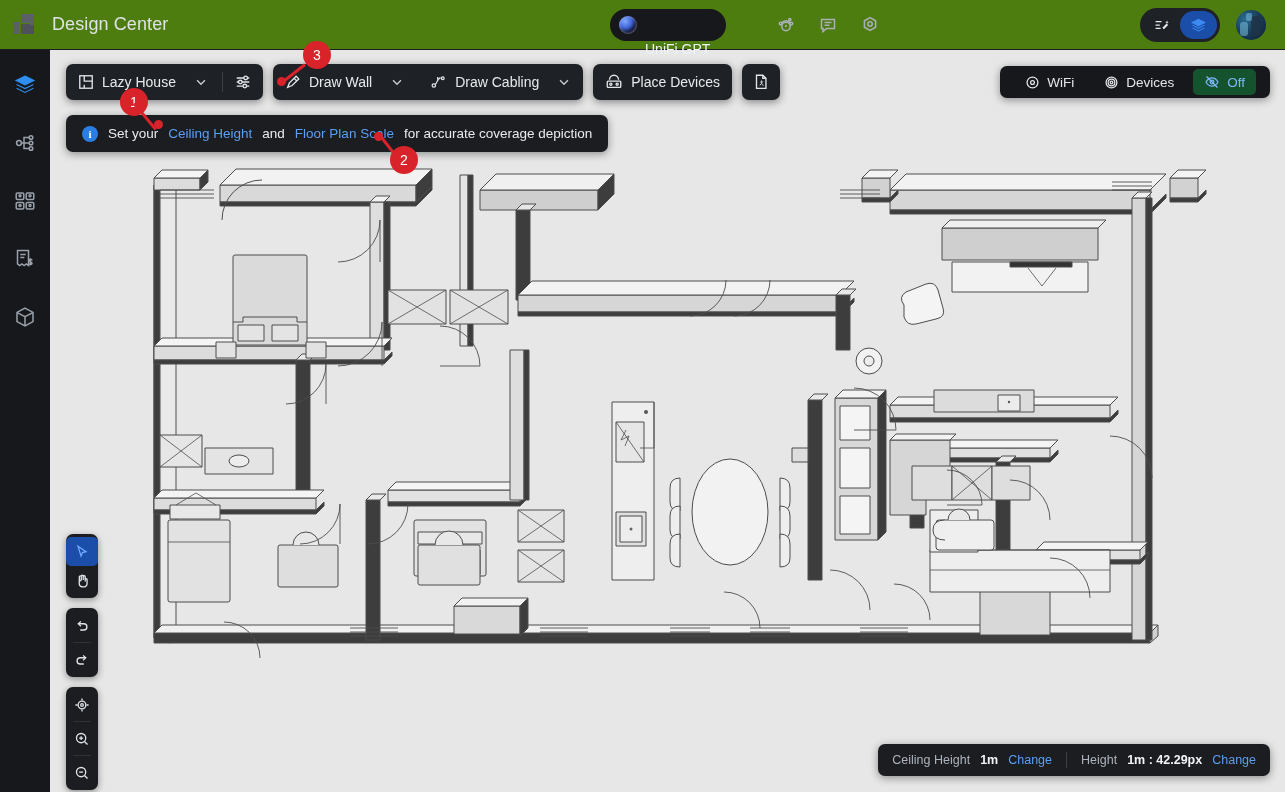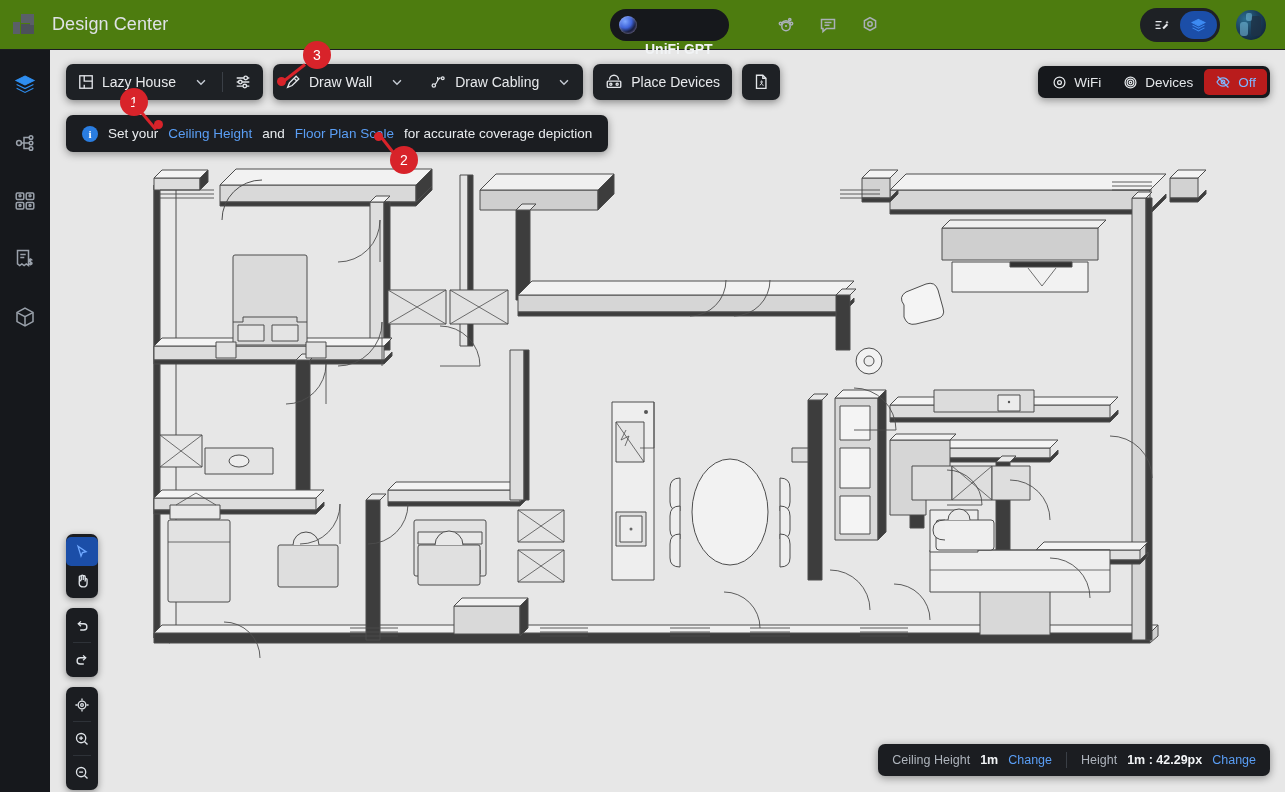--- a/index.html
+++ b/index.html
@@ -32,21 +32,21 @@
   .gpt-btn {
     height: 32px; background: #16181c; border-radius: 16px;
     display: inline-flex; align-items: center; gap: 8px;
     padding: 0 16px 0 9px; cursor: pointer;
   }
   .gpt-orb {
     width: 18px; height: 18px; border-radius: 50%;
     background: radial-gradient(circle at 34% 30%, #7fa8ff 0%, #3f63d8 38%, #151a3a 62%, #2a1e52 100%);
     box-shadow: inset 0 0 3px rgba(255,255,255,.5);
   }
-  .gpt-label { color: #f1f3f5; font-size: 14px; font-weight: bold; margin-top: 48px; }
+  .gpt-label { color: #f1f3f5; font-size: 14px; font-weight: normal; margin-top: 48px; }
 
   .hdr-icons { position: absolute; left: 770px; top: 9px; display: flex; gap: 10px; }
   .hdr-ico {
     width: 32px; height: 32px; display: flex; align-items: center; justify-content: center;
     border-radius: 6px; cursor: pointer;
   }
   .hdr-ico svg { stroke: #aab0b8; fill: none; stroke-width: 1.5; }
 
   .site-select {
     position: absolute; left: 905px; top: 8px; width: 222px; height: 34px;
@@ -96,26 +96,27 @@
     box-shadow: 0 2px 8px rgba(0,0,0,.45);
   }
   .tb-item { height: 36px; display: flex; align-items: center; gap: 8px; padding: 8px 12px; cursor: pointer; color: #e8eaed; font-size: 14px; }
   .tb-item svg { stroke: #e2e5e9; fill: none; stroke-width: 1.5; }
   .tb-sep { width: 1px; height: 20px; background: #3a3f46; }
   .tb-chev { padding: 0 9px 0 2px; display:flex; align-items:center; cursor:pointer; }
   .tb-chev svg { stroke: #c6ccd4; fill: none; stroke-width: 1.6; }
 
   .right-toolbar {
     position: absolute; right: 15px; top: 66px; height: 32px; background: #16181c;
-    border-radius: 7px; display: flex; align-items: center; padding: 3px; z-index: 20;
+    border-radius: 7px; display: flex; align-items: center; padding: 14px; z-index: 20;
     box-shadow: 0 2px 8px rgba(0,0,0,.4);
+    gap: 8px;
   }
   .rt-btn { height: 26px; display:flex; align-items:center; gap:7px; padding: 0 11px; border-radius: 5px; cursor:pointer; color:#e4e7ea; font-size:13.5px; }
   .rt-btn svg { stroke:#e4e7ea; fill:none; stroke-width:1.5; }
-  .rt-btn.active { background: #b91c1c; color: #7eb6ff; }
+  .rt-btn.active { background: #14532d; color: #7eb6ff; }
   .rt-btn.active svg { stroke: #7eb6ff; }
 
   
   .banner {
     position: absolute; left: 66px; top: 115px; height: 37px; background: #1b1d21;
     border-radius: 7px; display: flex; align-items: center; gap: 10px; padding: 0 16px;
     color: #e9ecef; font-size: 13.5px; z-index: 18; box-shadow: 0 2px 8px rgba(0,0,0,.4);
   }
   .banner .info-ico {
     width: 16px; height: 16px; border-radius: 50%; background: #2a7de1; color: #fff;

